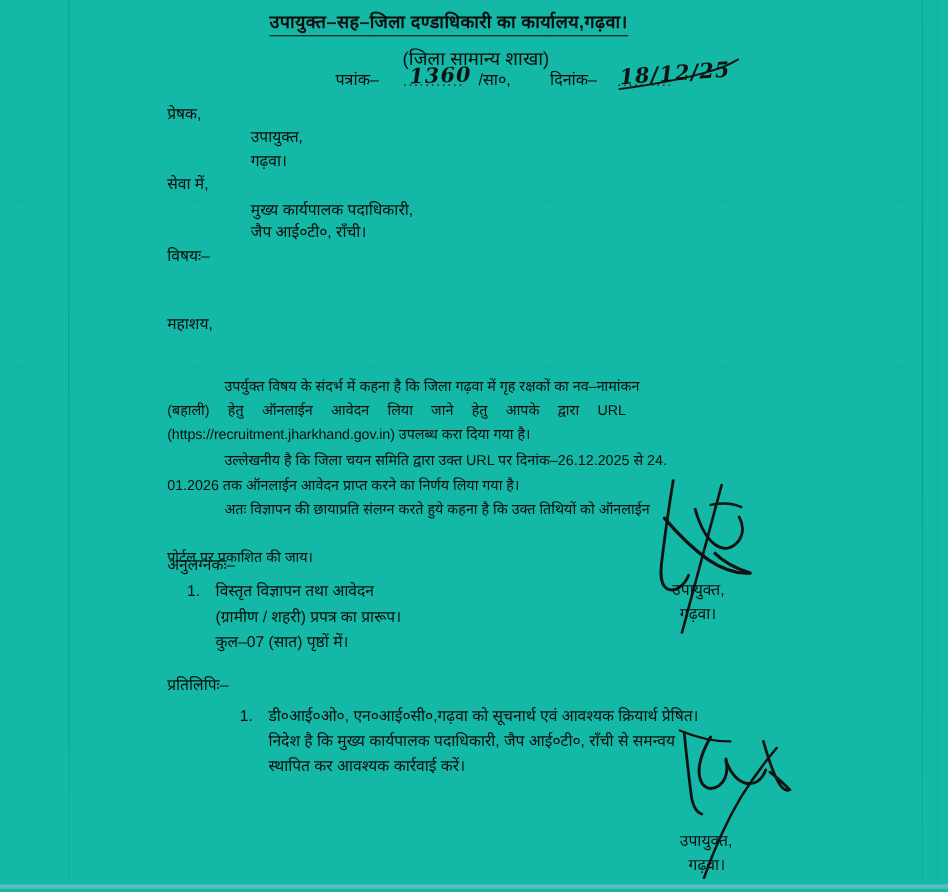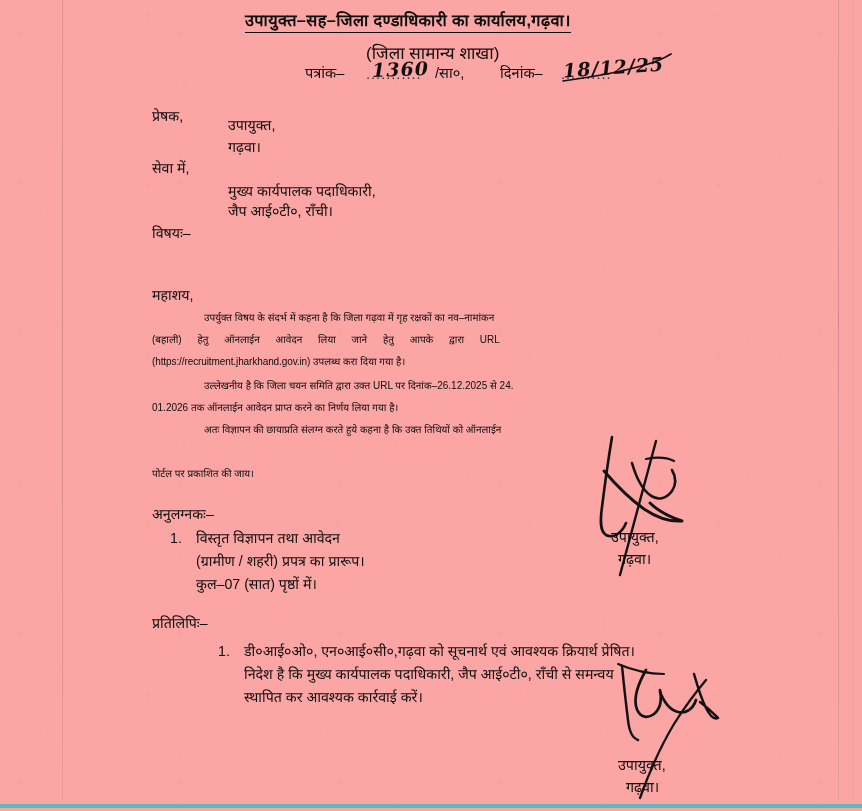--- a/index.html
+++ b/index.html
@@ -14,21 +14,21 @@
     overflow: hidden;
     font-family: "Liberation Sans", "DejaVu Sans", sans-serif;
     color: #0d0d0d;
   }
 
   
   .scan-page {
     position: relative;
     width: 862px;
     height: 811px;
-    background: #fca5a5;
+    background: #14b8a6;
     overflow: hidden;
   }
   
   .paper-noise {
     position: absolute;
     inset: 0;
     pointer-events: none;
     background-image:
       radial-gradient(circle at 12% 22%, rgba(0,0,0,0.022) 0 2px, transparent 3px),
       radial-gradient(circle at 78% 9%,  rgba(0,0,0,0.018) 0 2px, transparent 3px),
@@ -80,22 +80,23 @@
     padding-bottom: 1px;
   }
   .subtitle { font-size: 17px; }
   .numline  { font-size: 14.6px; }
 
   
   .para {
     position: absolute;
     text-align: justify;
     text-justify: inter-word;
-    font-size: 10px;
+    font-size: 13px;
     line-height: 1.52;
+    margin-top: 31px;
   }
   .para > .ind { display: inline-block; width: 52px; }
 
   .subject-block {
     position: absolute;
     font-size: 14.1px;
     line-height: 1.58;
   }
   .subject-block .u {
     text-decoration: underline;
@@ -150,21 +151,21 @@
     <div class="ln numline" style="left:500px; top:63px;">दिनांक–</div>
 
     <div class="ln numline dots" style="left:561px; top:64px; color:#333;">..........</div>
 
     <div class="hw hw-date" style="left:563px; top:54px;">18/12/25</div>
 
     <svg class="sig-svg" style="left:555px; top:48px;" width="130" height="40" viewBox="0 0 130 40">
       <path class="ink" stroke-width="1.7" d="M8 33 C 30 30, 58 26, 86 18 C 98 15, 108 11, 116 6"></path>
     </svg>
 
-    <div class="ln" style="left:152px; top:95px;margin-top:12px;">प्रेषक,</div>
+    <div class="ln" style="left:152px; top:95px;">प्रेषक,</div>
     <div class="ln" style="left:228px; top:116px;">उपायुक्त,</div>
     <div class="ln" style="left:228px; top:138px;">गढ़वा।</div>
 
     <div class="ln" style="left:152px; top:159px;">सेवा में,</div>
     <div class="ln" style="left:228px; top:182px;">मुख्य कार्यपालक पदाधिकारी,</div>
     <div class="ln" style="left:228px; top:202px;">जैप आई०टी०, राँची।</div>
 
     <div class="ln" style="left:152px; top:224px;">विषयः–</div>
 
 

